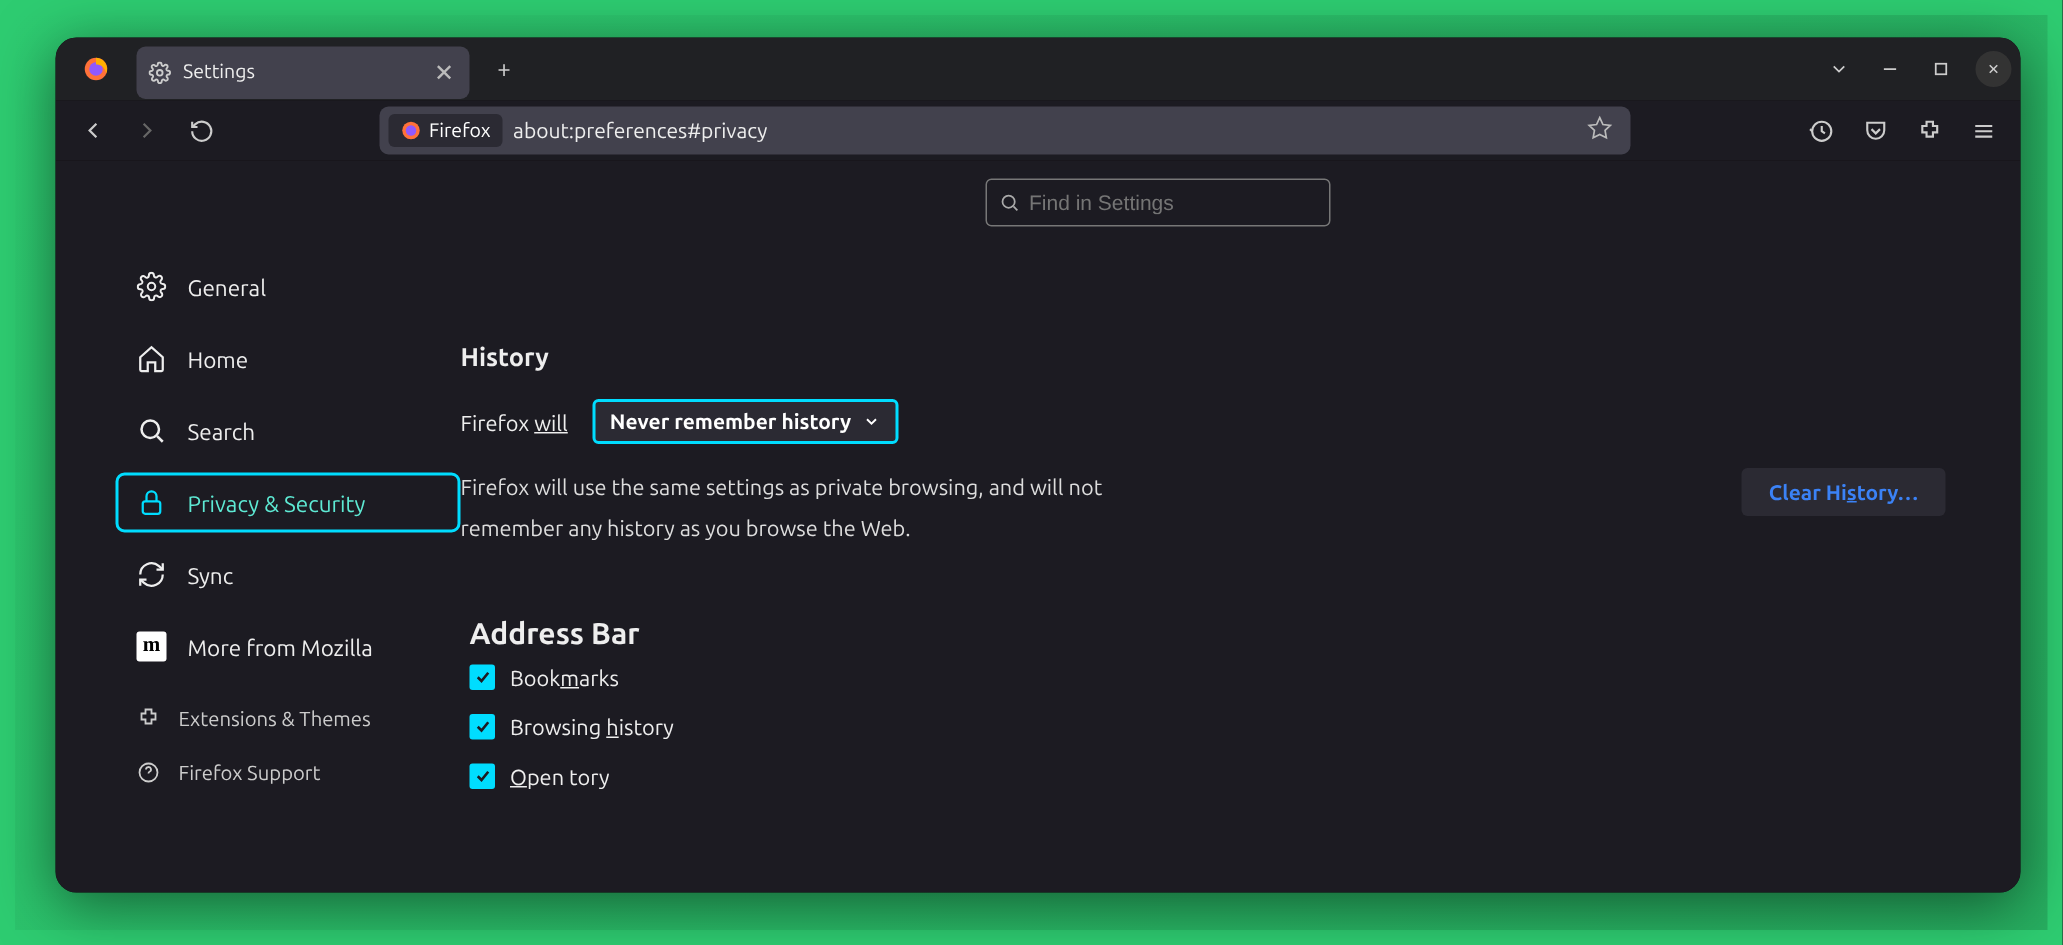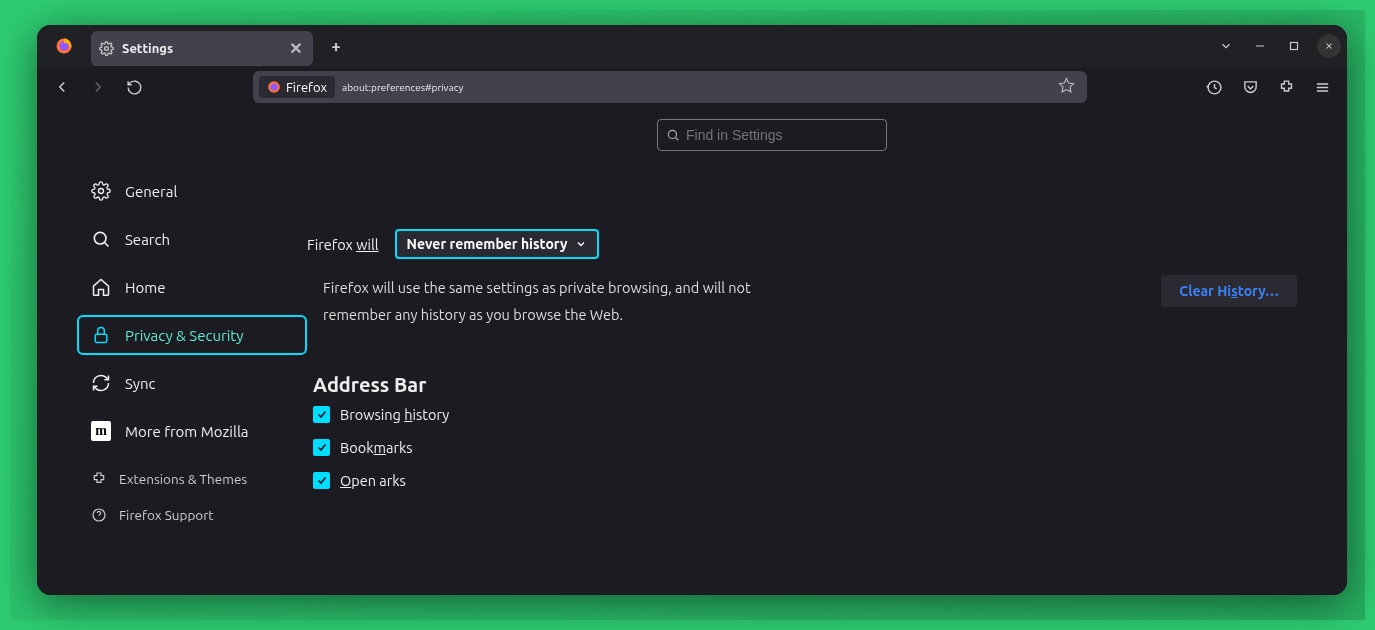--- a/index.html
+++ b/index.html
@@ -28,21 +28,21 @@
   display: flex;
   flex-direction: column;
 }
 .titlebar {
   height: 42px;
   background: #202124;
   display: flex;
   align-items: center;
   padding: 0 6px 0 0;
 }
-.titlebar-left { display: flex; align-items: center; height: 100%; font-weight: bold; }
+.titlebar-left { display: flex; align-items: center; height: 100%; }
 .firefox-badge {
   width: 54px;
   display: flex;
   align-items: center;
   justify-content: center;
 }
 .firefox-icon {
   width: 18px; height: 18px;
 }
 .tab {
@@ -98,21 +98,21 @@
 .urlbar-badge {
   background: #2b2a33;
   color: #fff;
   font-size: 13px;
   padding: 4px 8px;
   border-radius: 4px;
   display: flex;
   align-items: center;
   gap: 5px;
 }
-.urlbar-text { color: #eee; font-size: 10px; margin-left: 6px; flex: 1; }
+.urlbar-text { color: #eee; font-size: 14px; margin-left: 6px; flex: 1; }
 .urlbar-star { color: #bbb; width: 30px; text-align: center; }
 .right-tools { display: flex; align-items: center; gap: 2px; margin-left: 8px;}
 
 .content {
   flex: 1;
   background: #1c1b22;
   display: flex;
   flex-direction: column;
   overflow: hidden;
 }
@@ -210,21 +210,20 @@
   align-items: center;
   gap: 8px;
   font-weight: bold;
   font-size: 14px;
 }
 .dropdown svg { width: 12px; height: 12px; }
 .history-body {
   display: flex;
   justify-content: space-between;
   align-items: flex-start;
-  padding-left: 16px;
 }
 .history-desc { color: #ddd; font-size: 14.5px; line-height: 1.85; max-width: 460px;}
 .clear-btn {
   background: #2b2a33;
   color: #3b82f6;
   border-radius: 4px;
   padding: 8px 18px;
   font-size: 14px;
   font-weight: bold;
   margin-right: 10px;
@@ -369,31 +368,31 @@
     <div class="columns">
       <div class="sidebar">
         <div class="side-item">
           <svg viewBox="0 0 24 24" fill="none" stroke="currentColor" stroke-width="1.6">
                 <circle cx="12" cy="12" r="3"></circle>
                 <path d="M19.4 15a1.7 1.7 0 0 0 .3 1.8l.1.1a2 2 0 1 1-2.8 2.8l-.1-.1a1.7 1.7 0 0 0-1.8-.3 1.7 1.7 0 0 0-1 1.5V21a2 2 0 1 1-4 0v-.1a1.7 1.7 0 0 0-1-1.5 1.7 1.7 0 0 0-1.8.3l-.1.1a2 2 0 1 1-2.8-2.8l.1-.1a1.7 1.7 0 0 0 .3-1.8 1.7 1.7 0 0 0-1.5-1H3a2 2 0 1 1 0-4h.1a1.7 1.7 0 0 0 1.5-1 1.7 1.7 0 0 0-.3-1.8l-.1-.1a2 2 0 1 1 2.8-2.8l.1.1a1.7 1.7 0 0 0 1.8.3 1.7 1.7 0 0 0 1-1.5V3a2 2 0 1 1 4 0v.1a1.7 1.7 0 0 0 1 1.5 1.7 1.7 0 0 0 1.8-.3l.1-.1a2 2 0 1 1 2.8 2.8l-.1.1a1.7 1.7 0 0 0-.3 1.8 1.7 1.7 0 0 0 1.5 1H21a2 2 0 1 1 0 4h-.1a1.7 1.7 0 0 0-1.5 1z"></path>
               </svg>
           <span>General</span>
         </div>
         <div class="side-item">
+          <svg viewBox="0 0 24 24" fill="none" stroke="currentColor" stroke-width="1.8">
+                <path d="M3 11l9-8 9 8v10a1 1 0 0 1-1 1h-5v-7h-6v7H4a1 1 0 0 1-1-1z"></path>
+              </svg>
+          <span>Home</span>
+        </div>
+        <div class="side-item">
           <svg viewBox="0 0 24 24" fill="none" stroke="currentColor" stroke-width="2">
                 <circle cx="11" cy="11" r="7"></circle>
                 <line x1="21" y1="21" x2="16.5" y2="16.5"></line>
               </svg>
           <span>Search</span>
-        </div>
-        <div class="side-item">
-          <svg viewBox="0 0 24 24" fill="none" stroke="currentColor" stroke-width="1.8">
-                <path d="M3 11l9-8 9 8v10a1 1 0 0 1-1 1h-5v-7h-6v7H4a1 1 0 0 1-1-1z"></path>
-              </svg>
-          <span>Home</span>
         </div>
         <div class="side-item active">
           <svg viewBox="0 0 24 24" fill="none" stroke="currentColor" stroke-width="1.8">
                 <rect x="5" y="11" width="14" height="10" rx="2"></rect>
                 <path d="M8 11V7a4 4 0 0 1 8 0v4"></path>
               </svg>
           <span>Privacy &amp; Security</span>
         </div>
         <div class="side-item">
           <svg viewBox="0 0 24 24" fill="none" stroke="currentColor" stroke-width="1.8">
@@ -418,20 +417,21 @@
           <svg viewBox="0 0 24 24" fill="none" stroke="currentColor" stroke-width="1.8">
                 <circle cx="12" cy="12" r="9"></circle>
                 <path d="M9.5 9a2.5 2.5 0 1 1 3.5 2.3c-.8.4-1 1-1 1.7"></path>
                 <line x1="12" y1="17" x2="12" y2="17.1"></line>
               </svg>
           <span>Firefox Support</span>
         </div>
       </div>
 
       <div class="main">
+        <div class="section-title">History</div>
         <div class="history-row">
           <span><span>Firefox </span><span class="will">will</span></span>
           <div class="dropdown">
             <span>Never remember history</span>
             <svg viewBox="0 0 24 24" fill="none" stroke="currentColor" stroke-width="2.5">
                   <polyline points="6 9 12 15 18 9"></polyline>
                 </svg>
           </div>
         </div>
         <div class="history-body">
@@ -440,37 +440,37 @@
         </div>
 
         <div class="addr-section">
           <div class="addr-title">Address Bar</div>
           <div class="check-row">
             <div class="checkbox">
                   <svg viewBox="0 0 24 24" fill="none" stroke="currentColor" stroke-width="3.5">
                     <polyline points="5 13 10 18 19 7"></polyline>
                   </svg>
                 </div>
-            <span><span>Browsing </span><span class="u-letter">h</span><span>istory</span></span>
+            <span><span>Book</span><span class="u-letter">m</span><span>arks</span></span>
           </div>
           <div class="check-row">
             <div class="checkbox">
                   <svg viewBox="0 0 24 24" fill="none" stroke="currentColor" stroke-width="3.5">
                     <polyline points="5 13 10 18 19 7"></polyline>
                   </svg>
                 </div>
-            <span><span>Book</span><span class="u-letter">m</span><span>arks</span></span>
+            <span><span>Browsing </span><span class="u-letter">h</span><span>istory</span></span>
           </div>
           <div class="check-row">
             <div class="checkbox">
                   <svg viewBox="0 0 24 24" fill="none" stroke="currentColor" stroke-width="3.5">
                     <polyline points="5 13 10 18 19 7"></polyline>
                   </svg>
                 </div>
-            <span><span class="u-letter">O</span><span>pen arks</span></span>
+            <span><span class="u-letter">O</span><span>pen tory</span></span>
           </div>
         </div>
       </div>
     </div>
   </div>
 
 </div>
 </div>
 
 </body></html>

